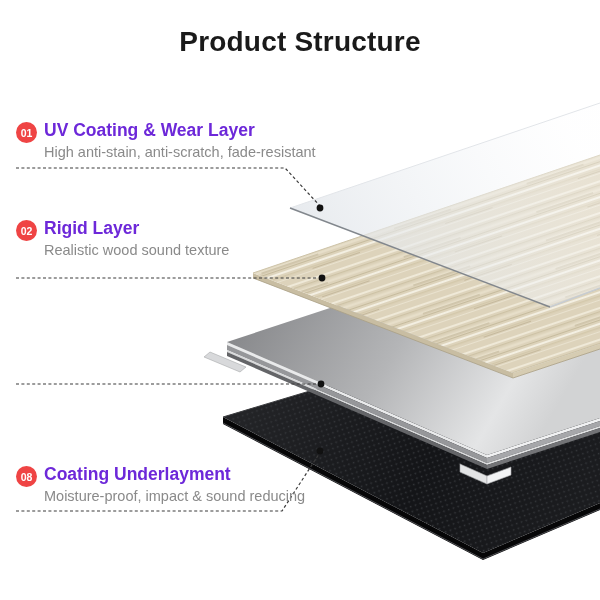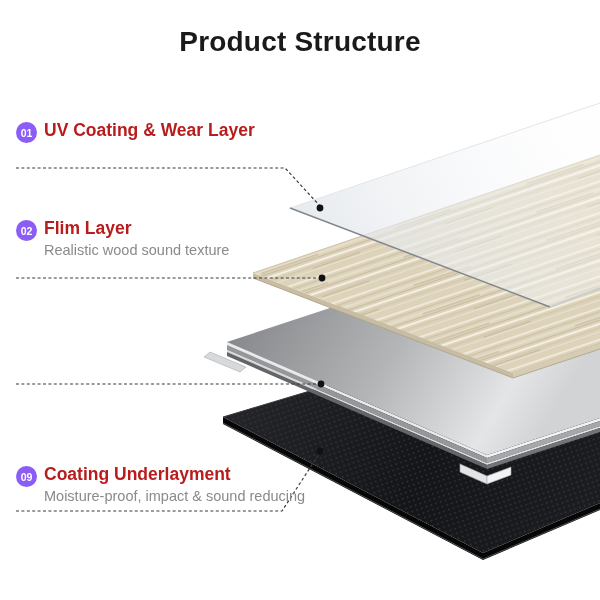--- a/index.html
+++ b/index.html
@@ -3,24 +3,24 @@
 <meta charset="utf-8">
 <style>
   html,body{margin:0;padding:0;}
   body{width:600px;height:600px;background:#ffffff;overflow:hidden;
        font-family:"Liberation Sans","DejaVu Sans",sans-serif;position:relative;}
   .stage{position:absolute;inset:0;width:536px;height:600px;}
   .page-title{position:absolute;top:26px;left:0;width:600px;text-align:center;
        font-size:28px;font-weight:800;color:#1a1a1a;letter-spacing:0.2px;margin:0;}
   .diagram-svg{position:absolute;top:0;left:0;}
   .callout{position:absolute;left:16px;display:flex;gap:7px;align-items:flex-start;}
-  .badge{width:21px;height:21px;border-radius:50%;background:#8b5cf6;color:#ffffff;
+  .badge{width:21px;height:21px;border-radius:50%;background:#ef4444;color:#ffffff;
        font-size:10.5px;font-weight:bold;display:flex;align-items:center;
        justify-content:center;flex:0 0 auto;margin-top:1px;}
-  .ct{font-size:17.5px;font-weight:700;color:#b91c1c;line-height:1.12;}
+  .ct{font-size:17.5px;font-weight:700;color:#6d28d9;line-height:1.12;}
   .cd{font-size:14.5px;color:#8a8a8a;margin-top:4px;line-height:1.1;}
   .c1{top:121px;} .c2{top:219px;} .c3{top:342px;} .c4{top:465px;}
 </style>
 </head>
 <body>
 
 <div class="stage">
 
   <h1 class="page-title">Product Structure</h1>
 
@@ -113,33 +113,34 @@
       <circle cx="322" cy="278" r="3.4"></circle>
       <circle cx="321" cy="384" r="3.4"></circle>
       <circle cx="320" cy="451" r="3.4"></circle>
     </g>
   </svg>
 
   <div class="callout c1">
     <div class="badge">01</div>
     <div>
       <div class="ct">UV Coating &amp; Wear Layer</div>
+      <div class="cd">High anti-stain, anti-scratch, fade-resistant</div>
     </div>
   </div>
 
   <div class="callout c2">
     <div class="badge">02</div>
     <div>
-      <div class="ct">Flim Layer</div>
+      <div class="ct">Rigid Layer</div>
       <div class="cd">Realistic wood sound texture</div>
     </div>
   </div>
 
 
   <div class="callout c4">
-    <div class="badge">09</div>
+    <div class="badge">08</div>
     <div>
       <div class="ct">Coating Underlayment</div>
       <div class="cd">Moisture-proof, impact &amp; sound reducing</div>
     </div>
   </div>
 
 </div>
 
 </body></html>

